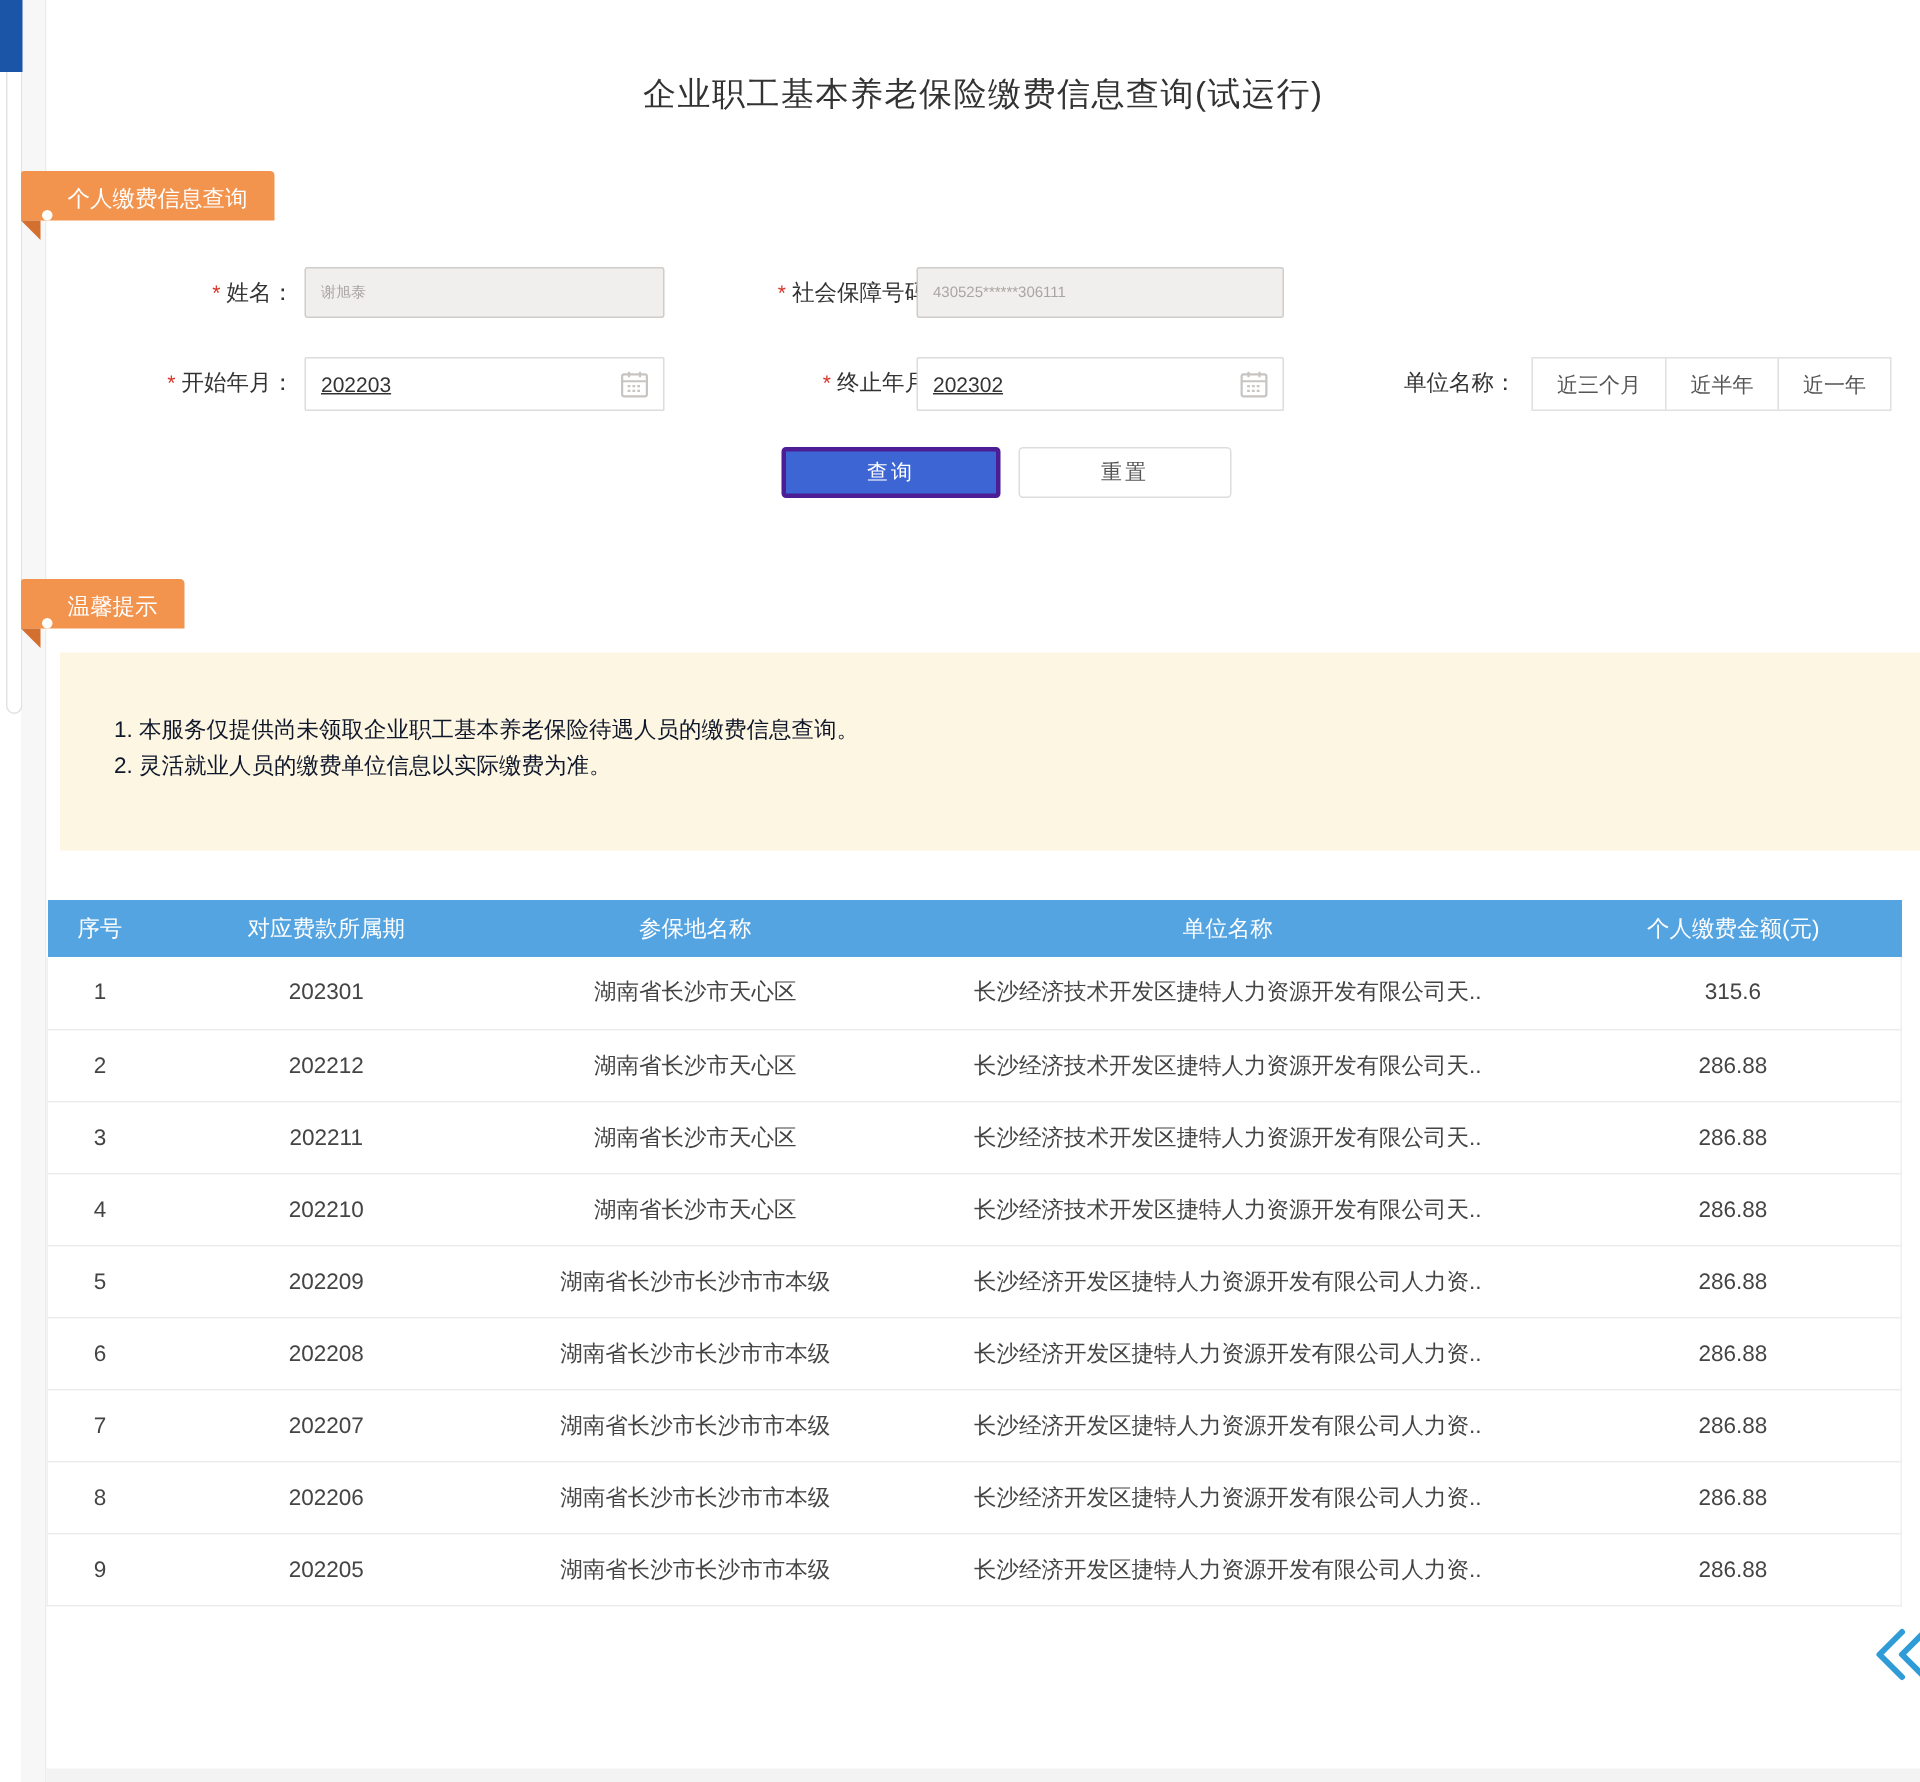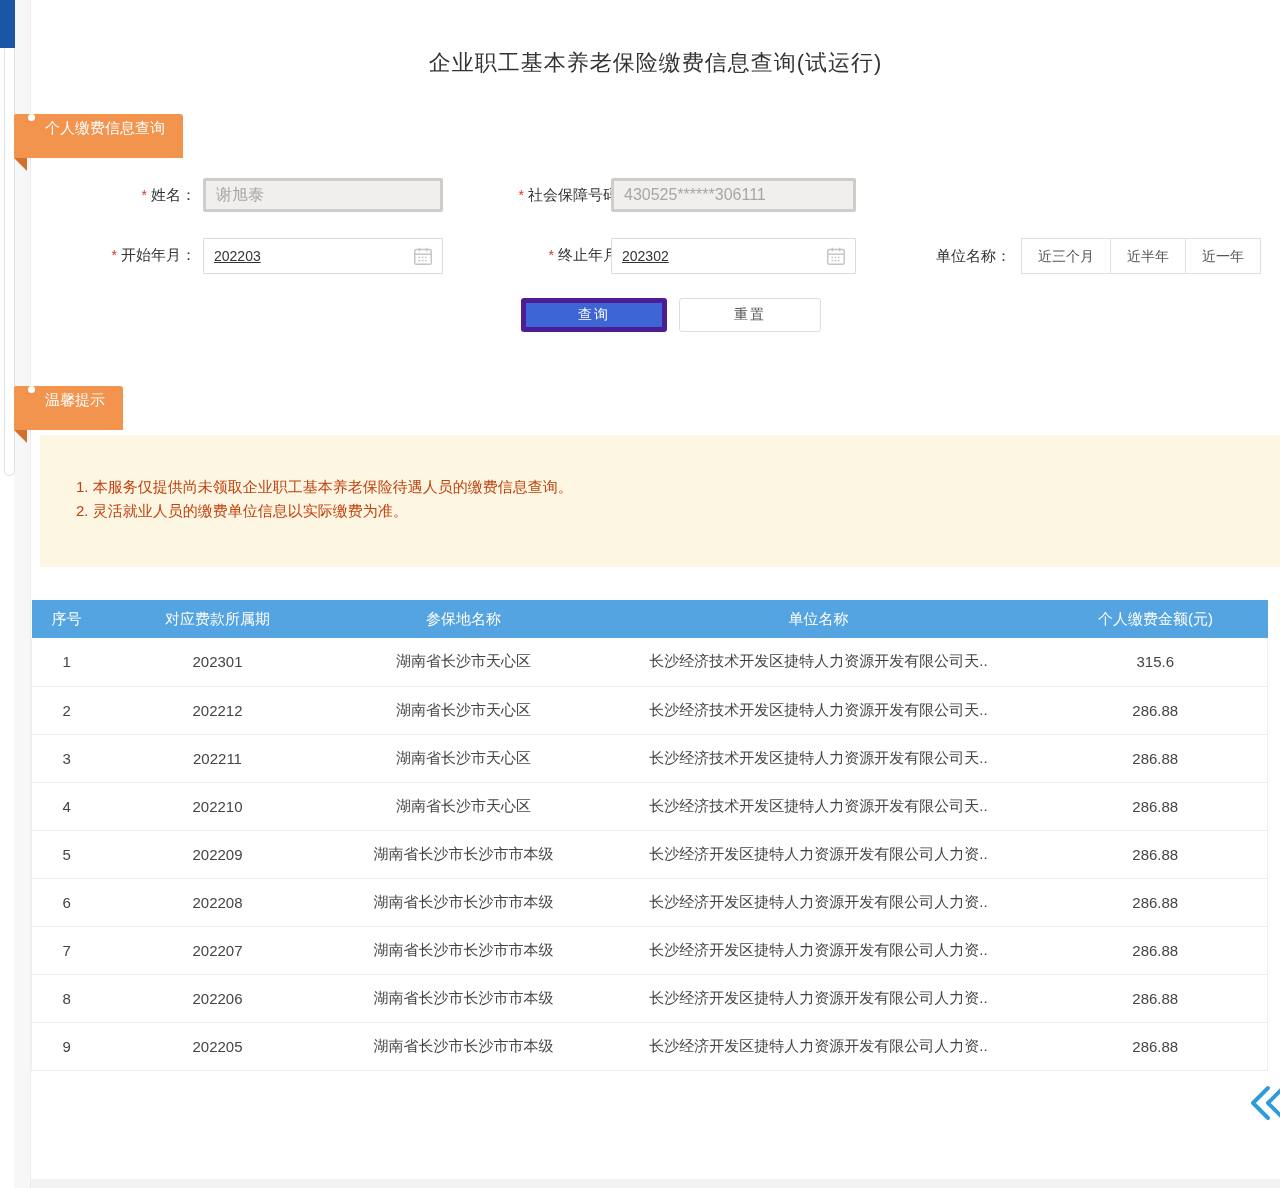--- a/index.html
+++ b/index.html
@@ -14,38 +14,38 @@
   
   .gutter { position:absolute; left:14px; top:0; width:17px; height:1188px; background:#f7f7f7; border-right:1px solid #ececec; }
   .left-rail { position:absolute; left:4px; top:0; width:11px; height:476px; background:#fff; border:1px solid #e2e2e2; border-top:none; border-bottom-left-radius:6px; border-bottom-right-radius:6px; }
   .corner-blue { position:absolute; left:0; top:0; width:15px; height:48px; background:#1a55a7; }
 
   .main { position:absolute; left:31px; top:0; width:1249px; height:1188px; background:#fff; }
 
   .page-title { position:absolute; top:48px; left:0; width:100%; text-align:center; font-size:22px; color:#333; letter-spacing:1px; }
 
   .badge {
-    position:absolute; left:-17px; height:44px; background:#f2934e; color:#fff;
+    position:absolute; left:-17px; height:33px; background:#f2934e; color:#fff;
     font-size:15px; line-height:28px; padding:0 18px 0 14px; border-top-right-radius:3px; border-top-left-radius:2px;
-    display:flex; align-items:flex-start; gap:10px;
+    display:flex; align-items:flex-end; gap:10px;
   }
   .badge .dot { width:7px; height:7px; border-radius:50%; background:#fff; display:inline-block; }
   .badge::after {
     content:""; position:absolute; left:0; top:100%;
     width:0; height:0; border-top:13px solid #d4702f; border-left:13px solid transparent;
   }
   .badge-query { top:114px; }
   .badge-tips  { top:386px; }
 
   
   .flabel { position:absolute; height:34px; line-height:34px; font-size:15px; color:#333; text-align:right; }
   .req { color:#d9352a; margin-right:4px; font-size:14px; }
   .finput {
-    position:absolute; height:34px; border:3px solid #a16207; border-radius:2px;
-    font-size:16px; padding:0 10px; color:#333; background:#fff; width:240px;
+    position:absolute; height:34px; border:1px solid #a16207; border-radius:2px;
+    font-size:10px; padding:0 10px; color:#333; background:#fff; width:240px;
     font-family:"Liberation Sans","DejaVu Sans",sans-serif;
   }
   .finput:disabled, .finput.readonly { background:#f1efed; border-color:#cfccc9; color:#a9a6a2; }
   .lab-name  { left:0;   width:165px; top:178px; }
   .in-name   { left:172px; top:178px; width:240px; }
   .lab-ssn   { left:420px; width:182px; top:178px; }
   .in-ssn    { left:580px; top:178px; width:245px; }
   .lab-start { left:0;   width:165px; top:238px; }
   .date-wrap { position:absolute; top:238px; width:240px; height:36px; border:1px solid #dcdcdc; border-radius:1px; background:#fff; display:flex; align-items:center;text-decoration:underline; }
   .dw-start  { left:172px; }
@@ -57,26 +57,26 @@
   .quick-label { left:875px; width:105px; top:238px; height:36px; line-height:36px; }
   .quick-group { position:absolute; left:990px; top:238px; display:flex; }
   .quick-btn {
     height:36px; line-height:34px; padding:0 16px; background:#fff; border:1px solid #e0e0e0;
     font-size:14px; color:#555; margin-left:-1px; cursor:pointer; white-space:nowrap;
     font-family:Liberation Sans, sans-serif;
   }
   .quick-btn:first-child { margin-left:0; }
 
   .btn { position:absolute; top:298px; height:34px; border-radius:3px; font-size:14px; cursor:pointer; font-family:"Liberation Sans","DejaVu Sans",sans-serif; }
-  .btn-query { left:490px; width:146px; background:#3d65d4; color:#fff; border:5px solid #4c1d95; letter-spacing:2px; }
+  .btn-query { left:490px; width:146px; background:#3d65d4; color:#fff; border:3px solid #4c1d95; letter-spacing:2px; }
   .btn-reset { left:648px; width:142px; background:#fff; color:#555; border:1px solid #ddd; letter-spacing:2px; }
 
   
   .notice { position:absolute; left:9px; top:435px; width:1240px; height:132px; background:#fdf6e3; padding:40px 0 0 36px; }
-  .notice p { color:#c2410c; font-size:15px; line-height:24px; }
+  .notice p { color:#0f172a; font-size:15px; line-height:24px; }
 
   
   .tbl { position:absolute; left:0; top:600px; width:1236px; border-collapse:collapse; table-layout:fixed; }
   .tbl th {
     background:#55a4e2; color:#fff; font-weight:normal; font-size:15px; height:38px; text-align:center;
   }
   .tbl td {
     height:48px; text-align:center; font-size:15px; color:#444; background:#fff;
     border-bottom:1px solid #ededed; white-space:nowrap; overflow:hidden;
   }

